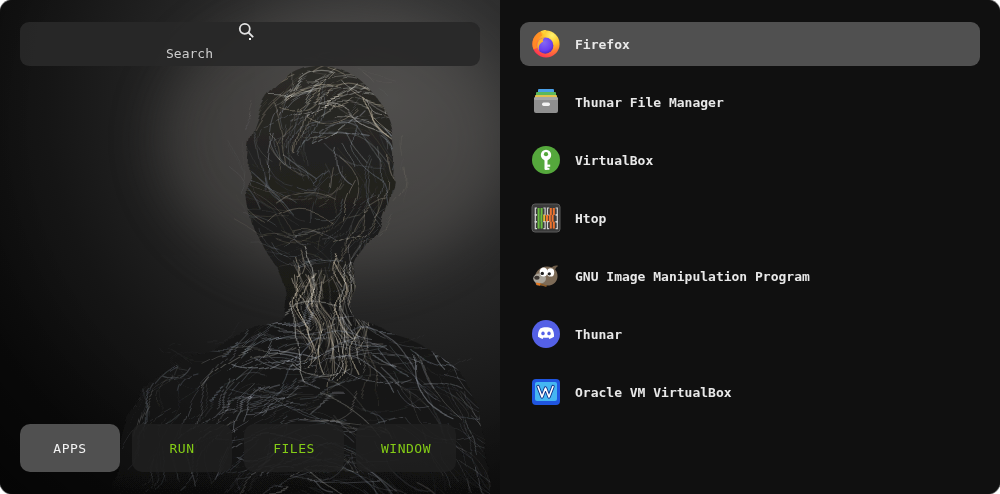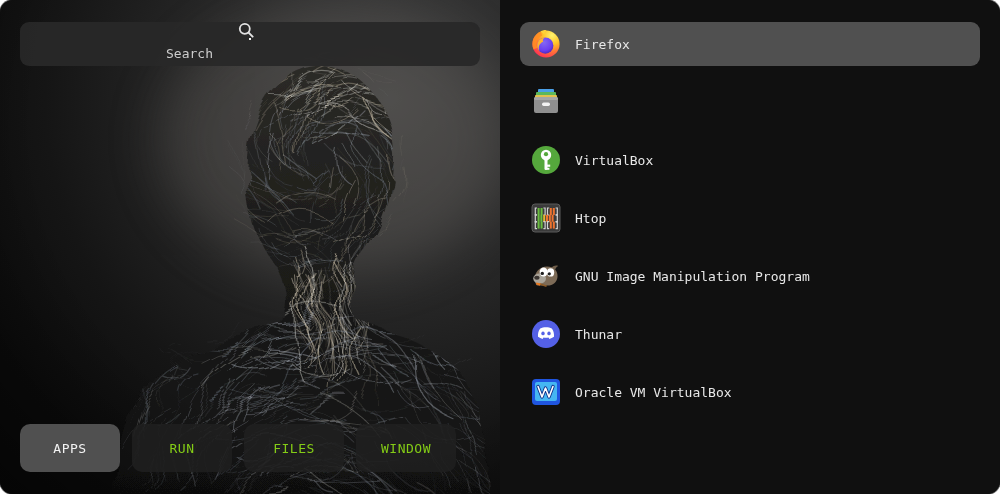--- a/index.html
+++ b/index.html
@@ -14,21 +14,21 @@
   .search-input{flex:1;background:transparent;border:none;outline:none;color:#e6e6e6;
     font-family:inherit;font-size:13px;padding:0 0 0 1px;}
   .search-input::placeholder{color:#cdcdcd;opacity:1;}
   .tabs{position:absolute;left:20px;bottom:22px;width:460px;display:flex;gap:12px;z-index:3;}
   .tab{width:100px;height:48px;border-radius:10px;background:rgba(31,31,31,.86);color:#84cc16;
     display:flex;align-items:center;justify-content:center;font-size:13px;letter-spacing:.5px;cursor:pointer;}
   .tab.active{background:#505050;color:#f2f2f2;}
   
   .right-pane{position:absolute;left:500px;top:0;width:500px;height:494px;background:#101010;}
   .app-list{position:absolute;left:20px;top:22px;width:460px;display:flex;flex-direction:column;gap:14px;}
-  .app-row{height:44px;border-radius:9px;display:flex;align-items:center;padding:0 10px;gap:13px;cursor:pointer;box-sizing:border-box;}
+  .app-row{height:44px;border-radius:9px;display:flex;align-items:center;padding:0 10px;gap:13px;cursor:pointer;box-sizing:border-box;font-weight:bold;}
   .app-row.selected{background:#505050;}
   .app-icon{width:32px;height:32px;flex:0 0 32px;}
   .app-label{color:#e8e8e8;font-size:13px;white-space:nowrap;}
   .hidden-defs{position:absolute;width:0;height:0;overflow:hidden;}
 </style>
 </head>
 <body>
 
 <svg class="hidden-defs" xmlns="http://www.w3.org/2000/svg" aria-hidden="true">
   <defs>
@@ -970,20 +970,21 @@
         <svg class="app-icon">
             <use href="#icon-firefox"></use>
           </svg>
         <span class="app-label">Firefox</span>
       </div>
 
       <div class="app-row">
         <svg class="app-icon">
             <use href="#icon-thunar"></use>
           </svg>
+        <span class="app-label">Thunar File Manager</span>
       </div>
 
       <div class="app-row">
         <svg class="app-icon">
             <use href="#icon-keepassxc"></use>
           </svg>
         <span class="app-label">VirtualBox</span>
       </div>
 
       <div class="app-row">

